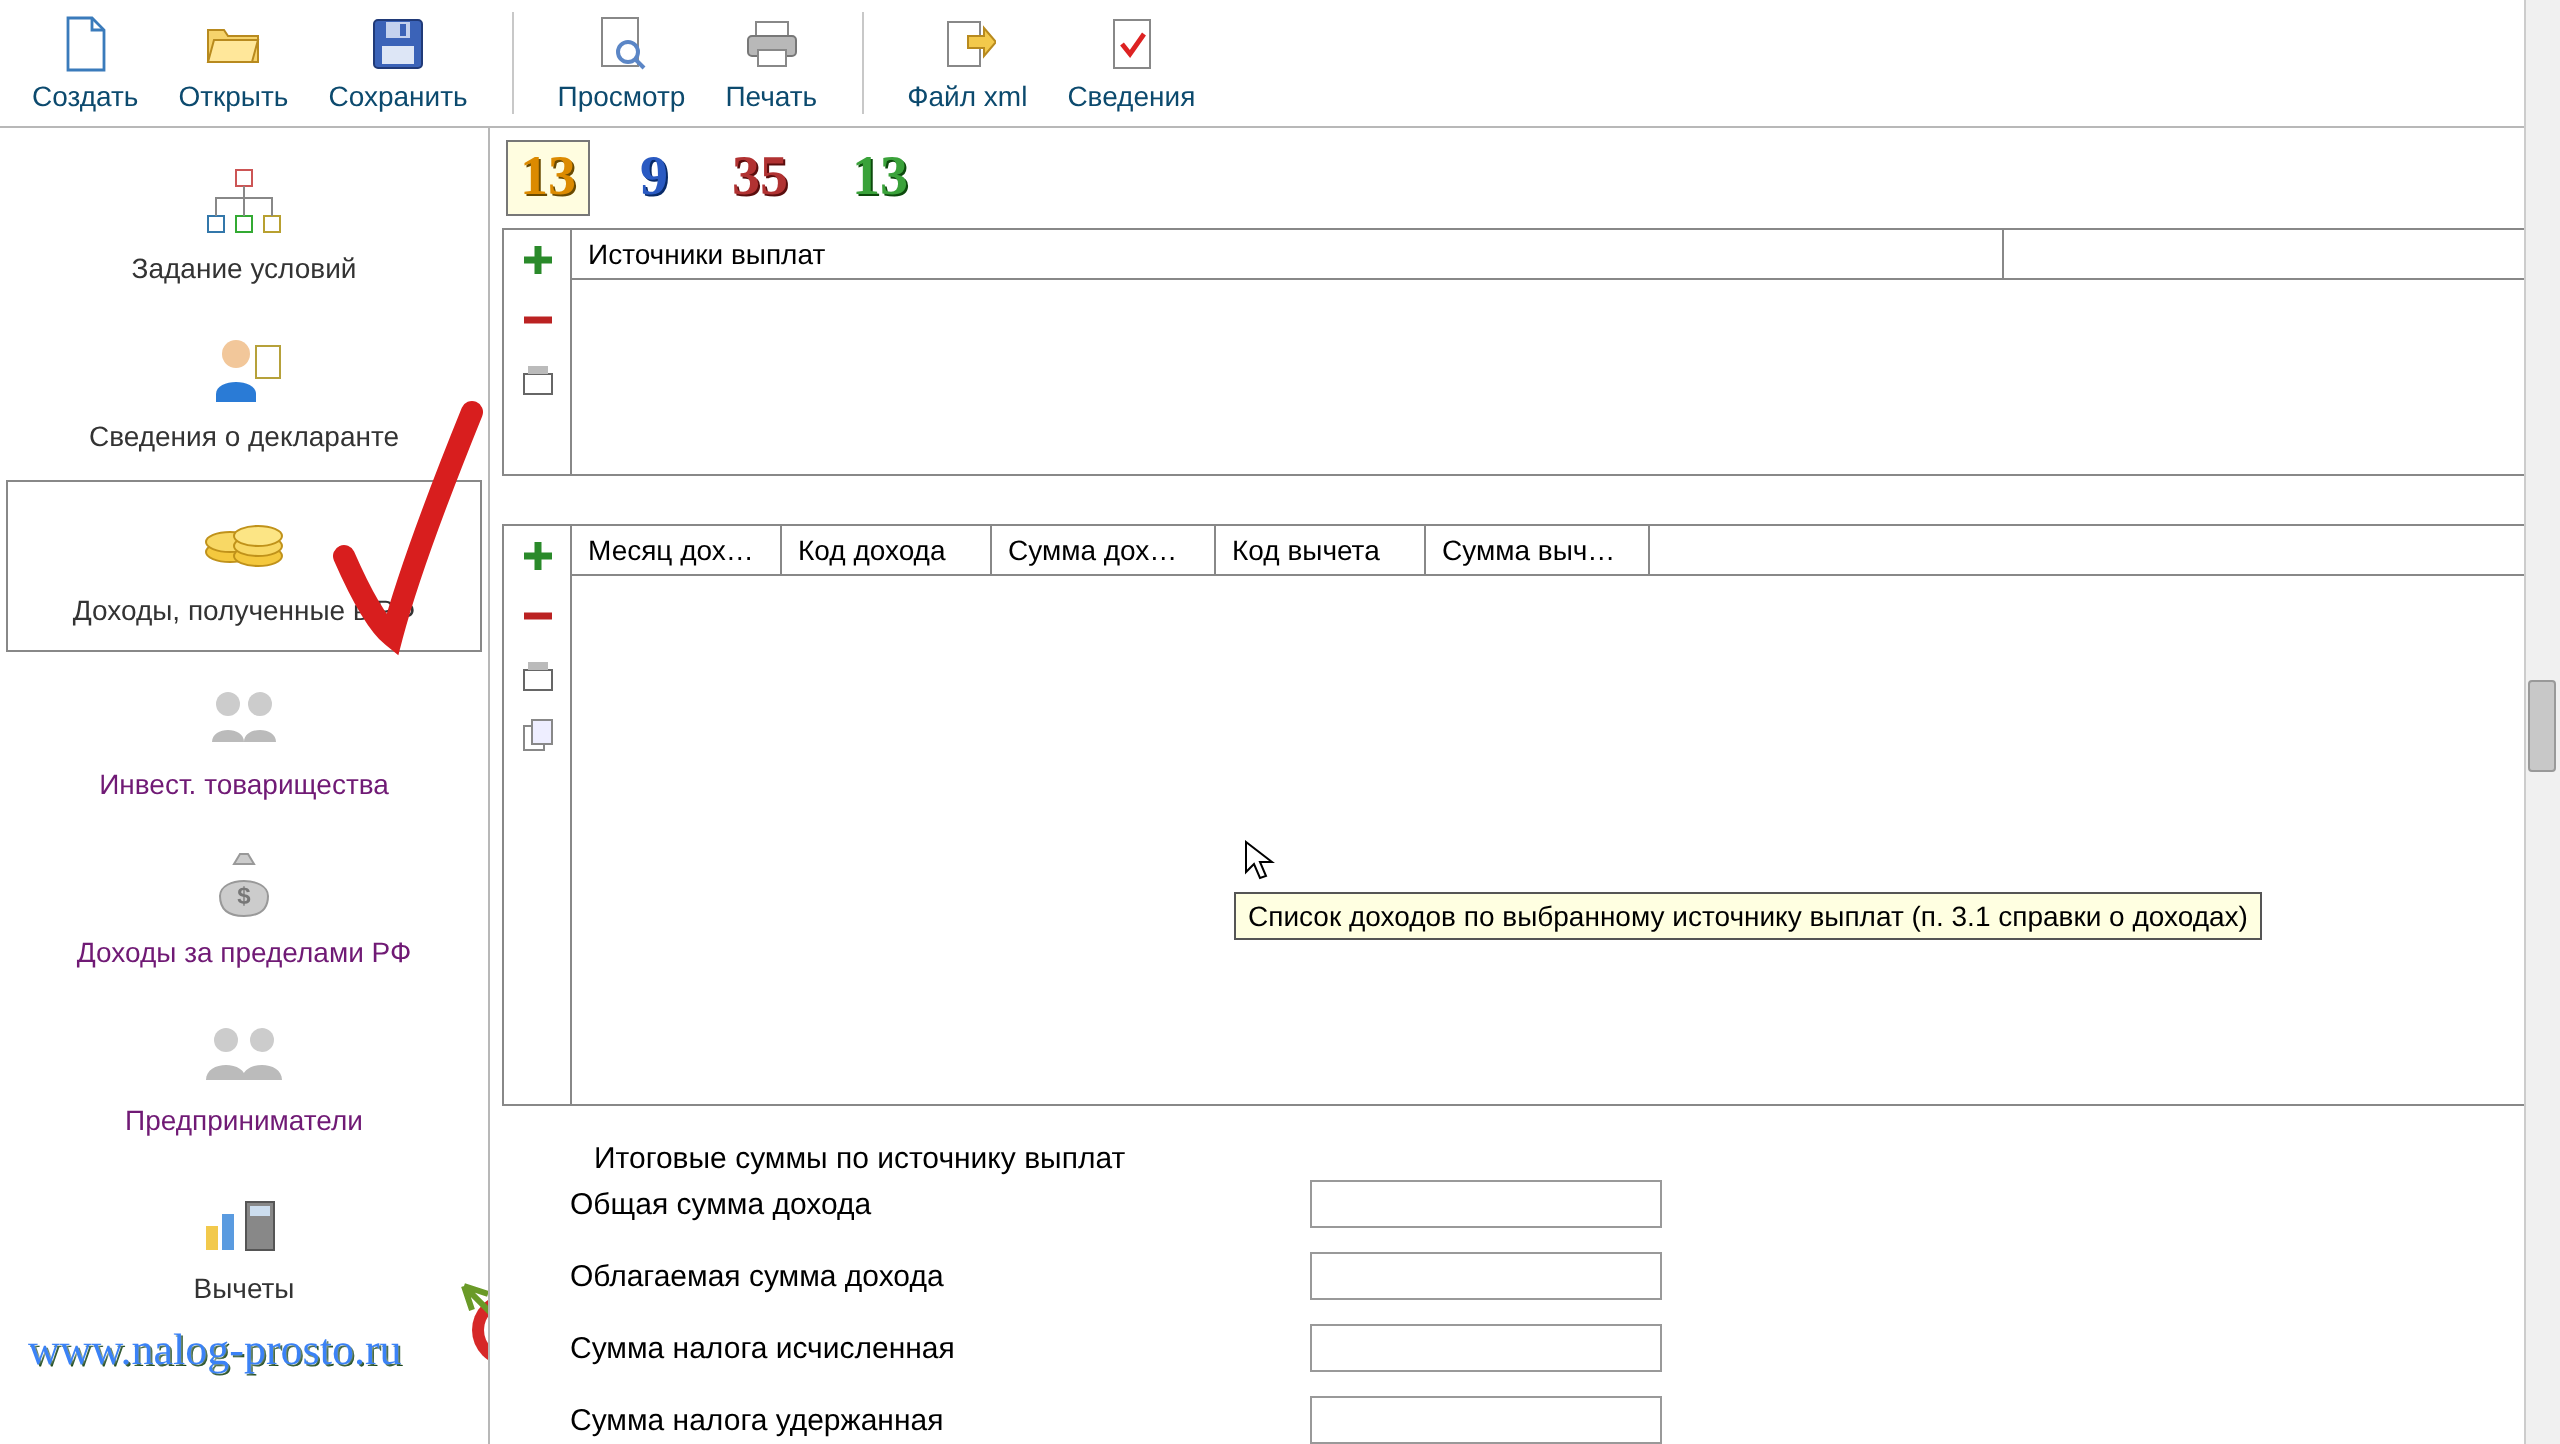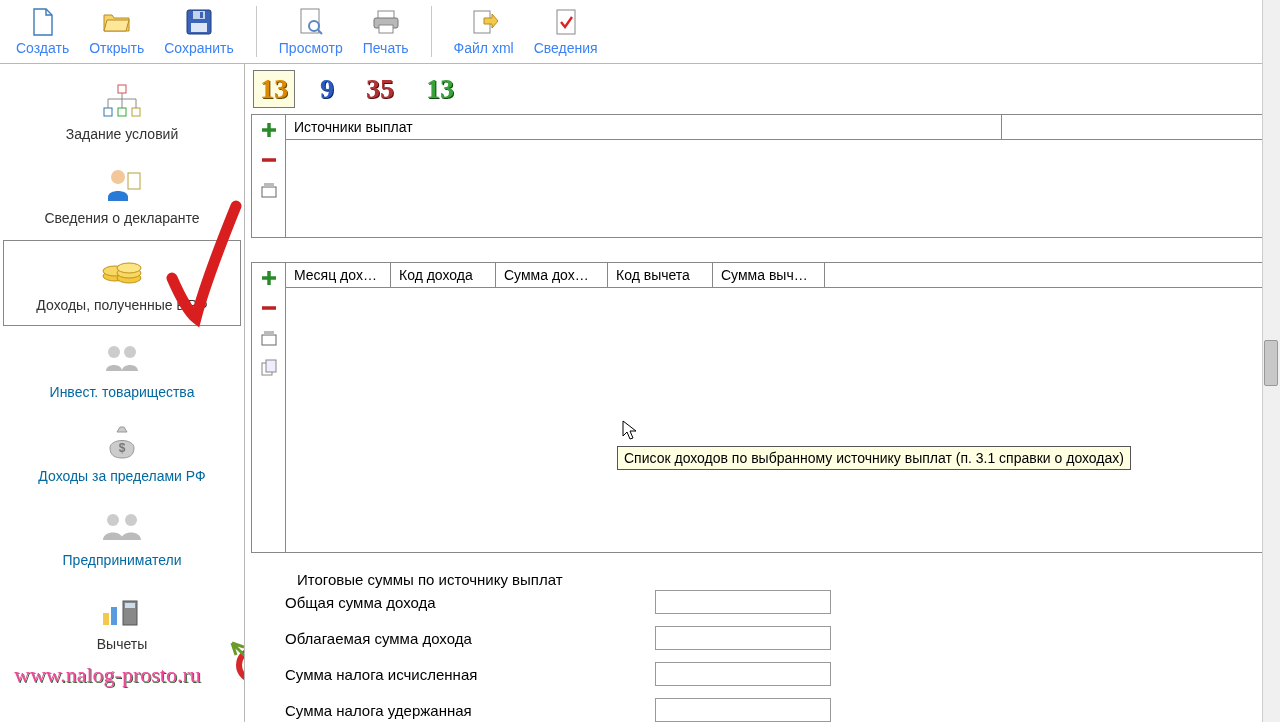--- a/index.html
+++ b/index.html
@@ -27,21 +27,21 @@
   .tb-btn {
     display: flex;
     flex-direction: column;
     align-items: center;
     justify-content: center;
     padding: 4px 10px;
     cursor: pointer;
     gap: 4px;
   }
   .tb-btn .icon-box { width: 28px; height: 28px; display:flex; align-items:center; justify-content:center; }
-  .tb-btn span { font-size: 14px; color: #3b82f6; }
+  .tb-btn span { font-size: 14px; color: #0c4a6e; }
   .tb-sep { width: 1px; background: #c8c8c8; margin: 6px 12px; }
 
   .body-row { display: flex; flex: 1; min-height: 0; }
 
   .sidebar {
     width: 245px;
     border-right: 1px solid #b8b8b8;
     background: #fff;
     padding-top: 6px;
     position: relative;
@@ -50,21 +50,21 @@
   .side-item {
     display: flex;
     flex-direction: column;
     align-items: center;
     gap: 6px;
     padding: 12px 6px;
     font-size: 14px;
     color: #333;
     cursor: pointer;
   }
-  .side-item.disabled span { color: #0369a1; }
+  .side-item.disabled span { color: #701a75; }
   .side-item.selected {
     border: 1px solid #888;
     margin: 2px 3px;
   }
   .side-icon { width: 46px; height: 38px; display:flex; align-items:center; justify-content:center; }
 
   .content {
     flex: 1;
     display: flex;
     flex-direction: column;
@@ -159,21 +159,21 @@
     position: absolute;
     left: 377px; top: 356px;
     z-index: 11;
     pointer-events: none;
   }
   .watermark {
     position:absolute;
     left:14px; bottom:34px;
     font-family:"Comic Sans MS",cursive;
     font-size:22px;
-    color:#ec4899;
+    color:#3b82f6;
     text-shadow:0 0 2px #fff,1px 1px 0 #0b3a0b;
     z-index:5;
     pointer-events:none;
   }
   .target-mark {
     position:absolute;
     left:230px; bottom:30px;
     z-index:5;
     pointer-events:none;
   }

